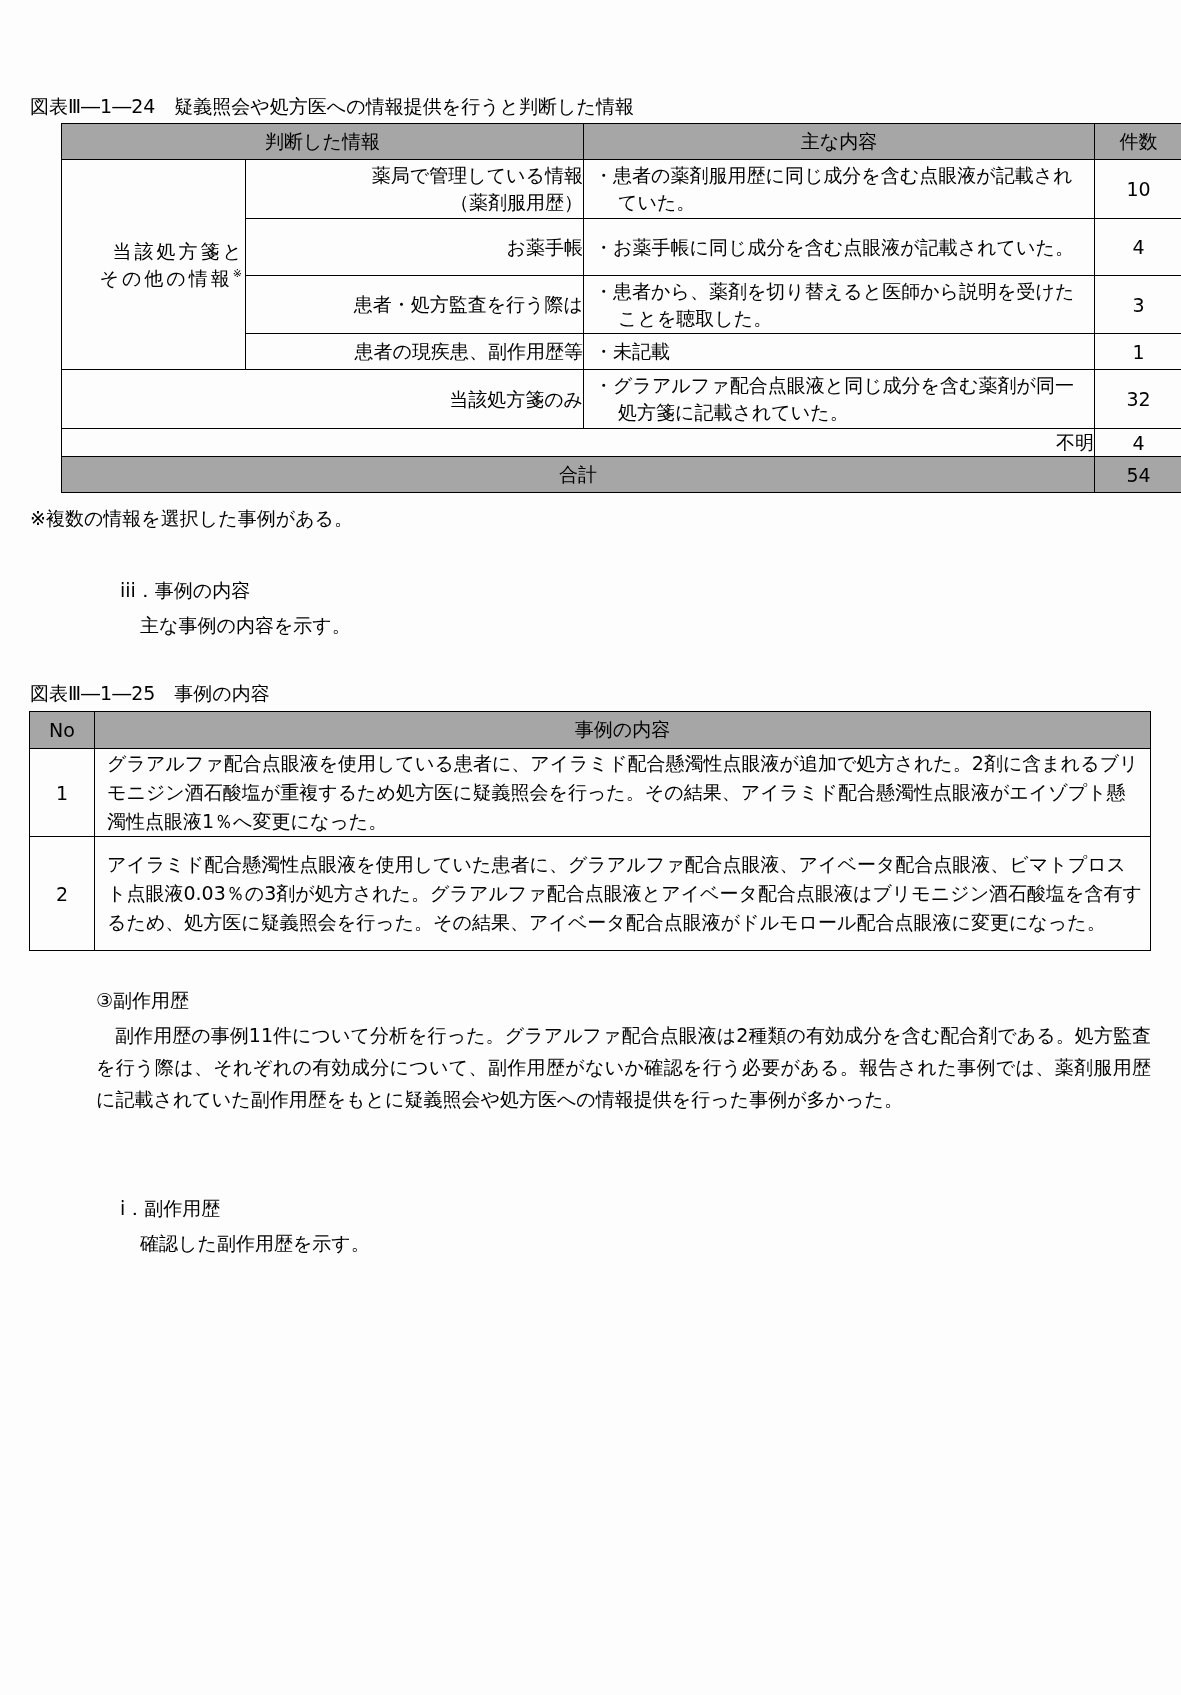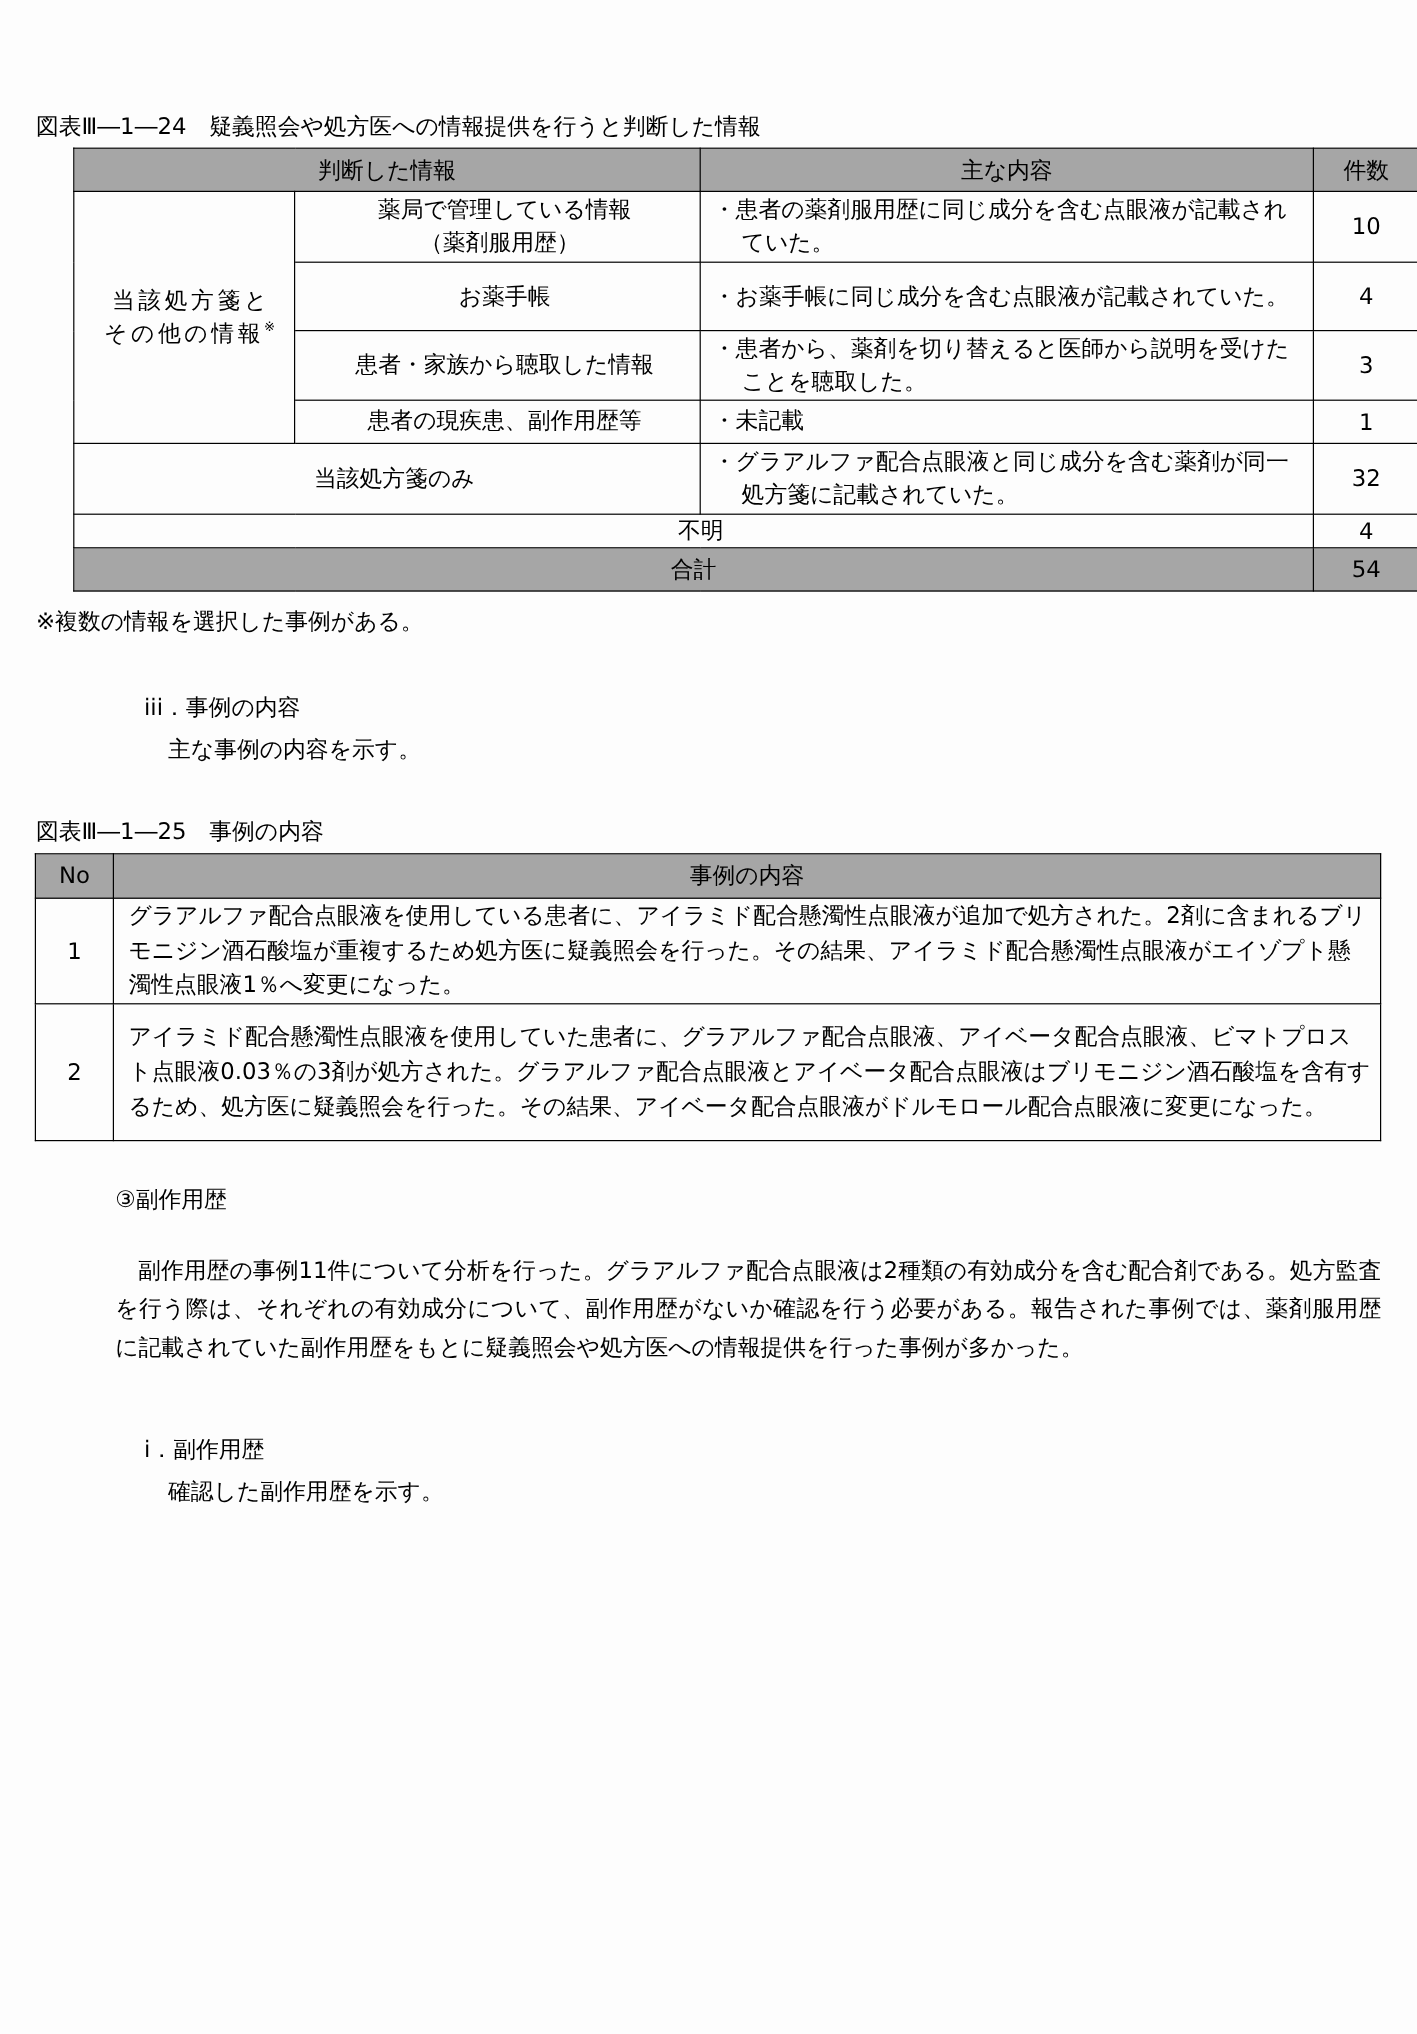--- a/index.html
+++ b/index.html
@@ -6,21 +6,21 @@
     body {
       width: 1181px; height: 1695px; position: relative; overflow: hidden;
       font-family: "DejaVu Sans", "Liberation Sans", sans-serif;
       color: #000; font-size: 19px;
     }
     .abs { position: absolute; }
     .caption { font-size: 19px; line-height: 24px; white-space: nowrap; }
     table { border-collapse: collapse; position: absolute; table-layout: fixed; }
     td, th { border: 1.5px solid #000; padding: 0; font-weight: normal; vertical-align: middle; font-size: 19px; }
     .hdr { background: #a6a6a6; text-align: center; }
-    .lbl { padding-left: 12px; text-align: center; line-height: 27px; }
+    .lbl { padding-left: 12px; text-align: right; line-height: 27px; }
     .content { padding-left: 10px; padding-right: 8px; line-height: 27px; text-align: left; }
     .bullet-text { display: block; padding-left: 24px; text-indent: -24px; }
     .num { text-align: center; }
     sup { font-size: 11px; vertical-align: 8px; line-height: 0; }
     .para { position: absolute; font-size: 19px; line-height: 32px; }
     .t2 td.content { line-height: 29px; padding-left: 12px; padding-right: 8px; }
   </style>
 </head>
 <body>
 
@@ -54,21 +54,21 @@
     <td class="num">10</td>
   </tr>
   <tr style="height:57px;">
     <td class="lbl">お薬手帳</td>
     <td class="content">
           <span class="bullet-text">・お薬手帳に同じ成分を含む点眼液が記載されていた。</span>
         </td>
     <td class="num">4</td>
   </tr>
   <tr style="height:58px;">
-    <td class="lbl">患者・家族から聴取した情報</td>
+    <td class="lbl">患者・処方監査を行う際は</td>
     <td class="content">
           <span class="bullet-text">・患者から、薬剤を切り替えると医師から説明を受けたことを聴取した。</span>
         </td>
     <td class="num">3</td>
   </tr>
   <tr style="height:36px;">
     <td class="lbl">患者の現疾患、副作用歴等</td>
     <td class="content">
           <span class="bullet-text">・未記載</span>
         </td>
@@ -114,16 +114,16 @@
     <td class="content">グラアルファ配合点眼液を使用している患者に、アイラミド配合懸濁性点眼液が追加で処方された。2剤に含まれるブリモニジン酒石酸塩が重複するため処方医に疑義照会を行った。その結果、アイラミド配合懸濁性点眼液がエイゾプト懸濁性点眼液1％へ変更になった。</td>
   </tr>
   <tr style="height:114px;">
     <td class="num">2</td>
     <td class="content">アイラミド配合懸濁性点眼液を使用していた患者に、グラアルファ配合点眼液、アイベータ配合点眼液、ビマトプロスト点眼液0.03％の3剤が処方された。グラアルファ配合点眼液とアイベータ配合点眼液はブリモニジン酒石酸塩を含有するため、処方医に疑義照会を行った。その結果、アイベータ配合点眼液がドルモロール配合点眼液に変更になった。</td>
   </tr>
 </tbody>
   </table>
 
 <div class="abs caption" style="left:96px; top:988px;">③副作用歴</div>
-<div class="para" style="left:96px; top:1043px; width:1055px; text-align:justify;">　副作用歴の事例11件について分析を行った。グラアルファ配合点眼液は2種類の有効成分を含む配合剤である。処方監査を行う際は、それぞれの有効成分について、副作用歴がないか確認を行う必要がある。報告された事例では、薬剤服用歴に記載されていた副作用歴をもとに疑義照会や処方医への情報提供を行った事例が多かった。</div>
+<div class="para" style="left:96px; top:1019px; width:1055px; text-align:justify;">　副作用歴の事例11件について分析を行った。グラアルファ配合点眼液は2種類の有効成分を含む配合剤である。処方監査を行う際は、それぞれの有効成分について、副作用歴がないか確認を行う必要がある。報告された事例では、薬剤服用歴に記載されていた副作用歴をもとに疑義照会や処方医への情報提供を行った事例が多かった。</div>
 
 <div class="abs caption" style="left:120px; top:1196px;">i．副作用歴</div>
 <div class="abs caption" style="left:140px; top:1231px;">確認した副作用歴を示す。</div>
 
 </body></html>

